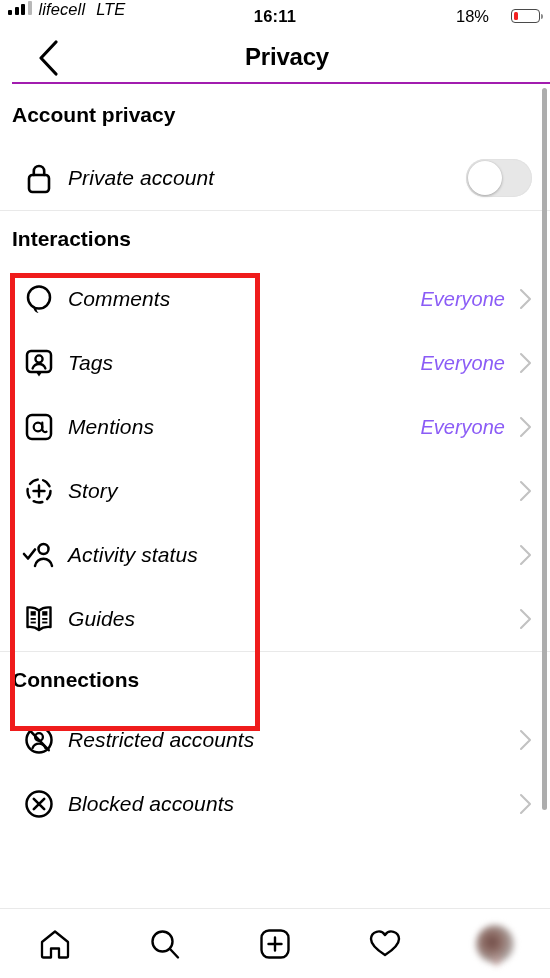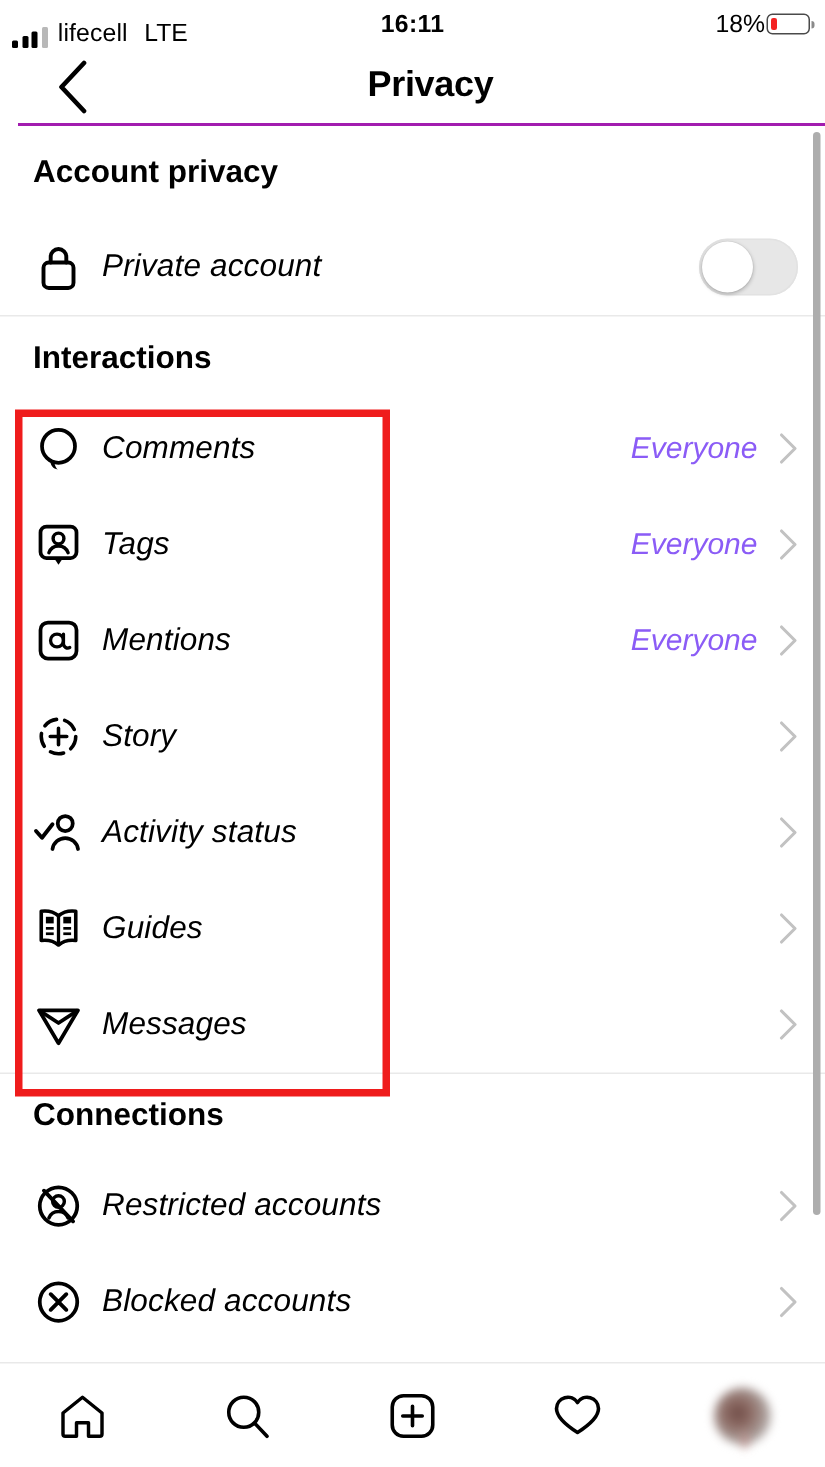--- a/index.html
+++ b/index.html
@@ -9,35 +9,35 @@
     font-family: "Liberation Sans", sans-serif;
     overflow: hidden;
   }
   .phone { position: relative; width: 550px; height: 978px; background:#fff; }
 
   
   .statusbar {
     position: relative; height: 32px; width: 100%;
     display: flex; align-items: center;
   }
-  .sb-left { position:absolute; left:8px; top:0; height:32px; display:flex; align-items:flex-end; gap:7px; }
+  .sb-left { position:absolute; left:8px; top:0; height:32px; display:flex; align-items:flex-start; gap:7px;font-style:italic; }
   .signal { display:flex; align-items:flex-end; gap:2.5px; height:15px; }
   .signal i { display:block; width:4px; background:#000; border-radius:1px; }
   .signal i:nth-child(1){ height:5px; }
   .signal i:nth-child(2){ height:8px; }
   .signal i:nth-child(3){ height:11px; }
   .signal i:nth-child(4){ height:14px; background:#b8b8b8; }
   .carrier { font-size:16.5px; color:#000; letter-spacing:.1px; }
   .netmode { font-size:16.5px; color:#000; margin-left:4px; }
   .sb-center {
     position:absolute; left:0; right:0; top:0; height:32px;
     display:flex; align-items:center; justify-content:center;
     font-size:16.5px; font-weight:bold; color:#000; letter-spacing:.2px;
   }
-  .sb-right { position:absolute; right:10px; top:0; height:32px; display:flex; align-items:center; gap:1px; }
+  .sb-right { position:absolute; right:10px; top:0; height:32px; display:flex; align-items:center; gap:22px; }
   .batt-pct { font-size:16.5px; color:#000; }
   .batt {
     position:relative; width:29px; height:14px;
     border:1.6px solid #4a4a4a; border-radius:4px;
     display:flex; align-items:center; padding:1.6px;
   }
   .batt::after{
     content:""; position:absolute; right:-4.2px; top:4px;
     width:2.4px; height:5px; background:#8a8a8a; border-radius:0 2px 2px 0;
   }
@@ -53,21 +53,21 @@
   .nav-title { font-size:24px; font-weight:bold; color:#000; letter-spacing:-.2px; }
   .back-btn {
     position:absolute; left:16px; top:0; height:52px; width:40px;
     display:flex; align-items:center; justify-content:center;
   }
 
   
   .content { position:relative; height:825px; width:100%; background:#fff; }
 
   .section-title {
-    padding:0 22px; height:62px; display:flex; align-items:center;
+    padding:0 12px; height:62px; display:flex; align-items:center;
     font-size:21px; font-weight:bold; color:#000;
   }
   .section-title.tight { height:56px; }
 
   .row {
     display:flex; align-items:center; height:64px;
     padding:0 18px 0 22px; background:#fff;font-style:italic;
   }
   .row-ico {
     width:34px; height:34px; flex:0 0 34px;
@@ -264,33 +264,20 @@
           <path d="M16 6.5 V26" fill="none" stroke="#000" stroke-width="2.2"></path>
         </svg>
       </span>
       <span class="row-label">Guides</span>
       <span class="row-value"></span>
       <svg class="chev" viewBox="0 0 13 22">
         <path d="M2 2 L11 11 L2 20" fill="none" stroke="#c2c2c2" stroke-width="2.1" stroke-linecap="round" stroke-linejoin="round"></path>
       </svg>
     </div>
 
-    <div class="row">
-      <span class="row-ico">
-        <svg width="32" height="32" viewBox="0 0 32 32">
-          <path d="M3 6.5 L29 6.5 L16 28.5 Z" fill="none" stroke="#000" stroke-width="2.5" stroke-linejoin="round"></path>
-          <path d="M3 6.5 L16 15 L29 6.5" fill="none" stroke="#000" stroke-width="2.5" stroke-linejoin="round"></path>
-        </svg>
-      </span>
-      <span class="row-label">Messages</span>
-      <span class="row-value"></span>
-      <svg class="chev" viewBox="0 0 13 22">
-        <path d="M2 2 L11 11 L2 20" fill="none" stroke="#c2c2c2" stroke-width="2.1" stroke-linecap="round" stroke-linejoin="round"></path>
-      </svg>
-    </div>
 
     <div class="divider"></div>
 
     <div class="section-title tight">Connections</div>
 
     <div class="row">
       <span class="row-ico">
         <svg width="32" height="32" viewBox="0 0 32 32">
           <circle cx="16" cy="16" r="12.5" fill="none" stroke="#000" stroke-width="2.5"></circle>
           <circle cx="16" cy="13" r="3.9" fill="none" stroke="#000" stroke-width="2.3"></circle>

